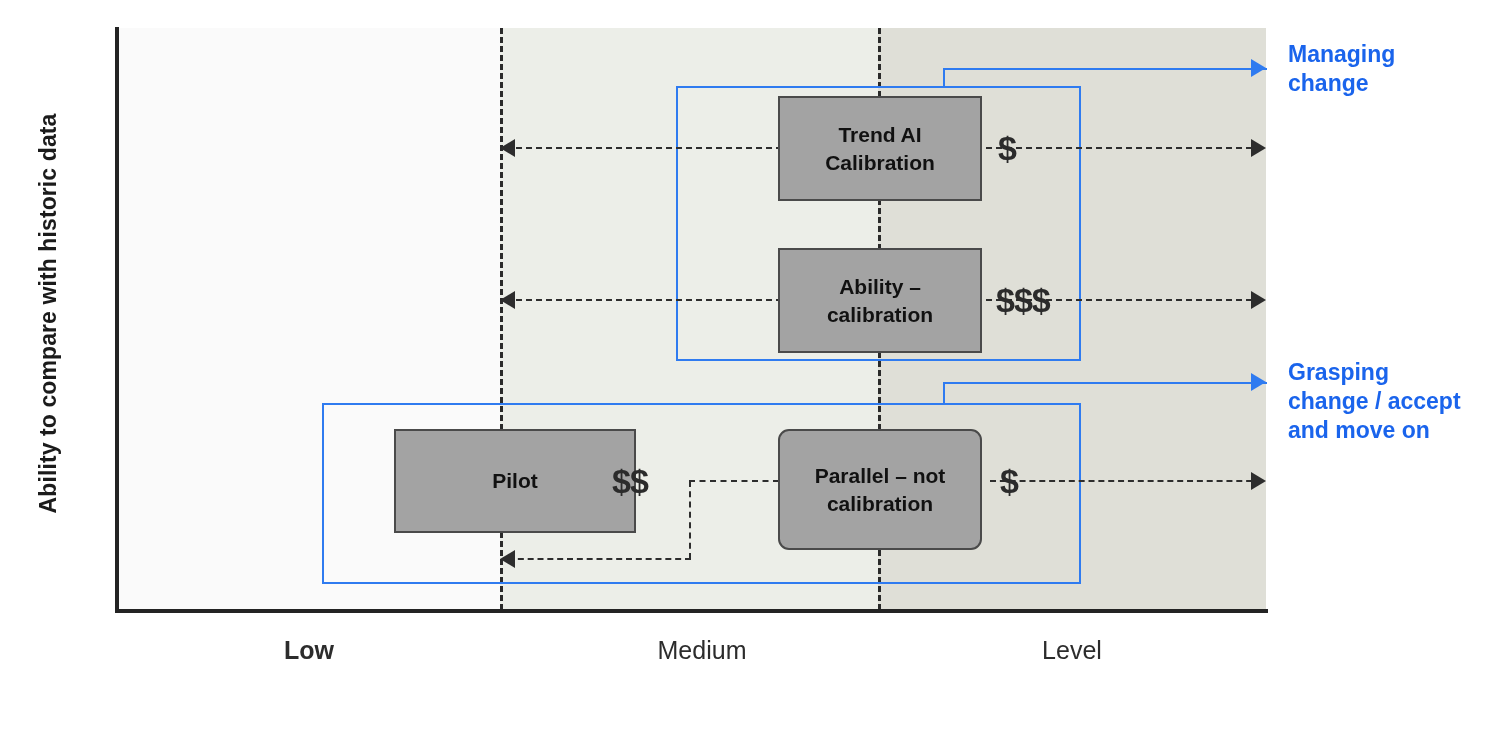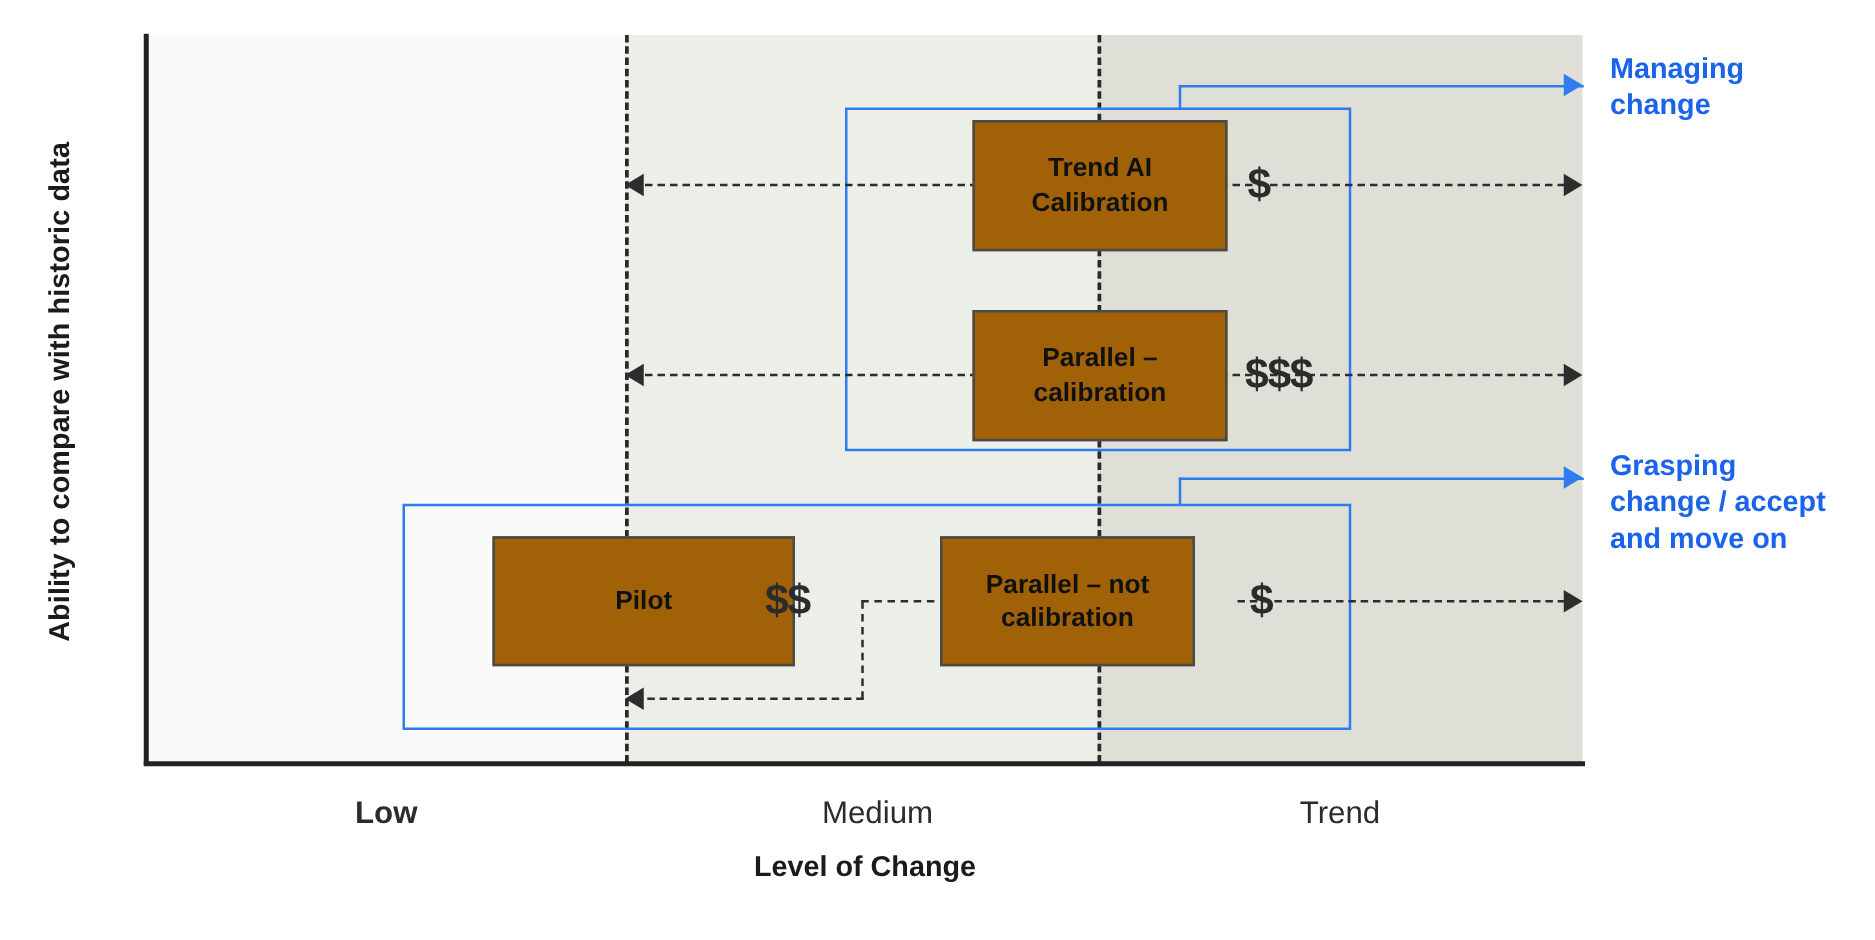--- a/index.html
+++ b/index.html
@@ -65,21 +65,21 @@
     position:absolute;
     width:0;height:0;
     border-top:9px solid transparent;
     border-bottom:9px solid transparent;
     border-left:15px solid #2f7bf0;
   }
 
   
   .node-box{
     position:absolute;
-    background:#a16207;
+    background:#a3a3a3;
     border:2px solid #4a4a4a;
     box-sizing:border-box;
     display:flex;align-items:center;justify-content:center;
     text-align:center;
     font-size:21px;font-weight:700;line-height:1.30;
     color:#111111;
     padding:4px 8px;
   }
   .cost{
     position:absolute;
@@ -171,48 +171,47 @@
     <div class="node-box" style="left:660px; top:68px; width:204px; height:105px;">
       <span>
         <span>Trend AI</span><br>
         <span>Calibration</span>
       </span>
     </div>
     <div class="cost" style="left:880px; top:120px;">$</div>
 
     <div class="node-box" style="left:660px; top:220px; width:204px; height:105px;">
       <span>
-        <span>Parallel –</span><br>
+        <span>Ability –</span><br>
         <span>calibration</span>
       </span>
     </div>
     <div class="cost" style="left:878px; top:272px;">$$$</div>
 
     <div class="node-box" style="left:276px; top:401px; width:242px; height:104px;">
       <span>Pilot</span>
     </div>
     <div class="cost" style="left:494px; top:453px;">$$</div>
 
-    <div class="node-box" style="left:634px; top:401px; width:204px; height:104px;">
+    <div class="node-box" style="left:660px; top:401px; width:204px; height:121px;border-radius:11px;">
       <span>
         <span>Parallel – not</span><br>
         <span>calibration</span>
       </span>
     </div>
     <div class="cost" style="left:882px; top:453px;">$</div>
 
   </div>
 
   <div class="axis-left"></div>
   <div class="axis-bottom"></div>
 
   <div class="x-tick" style="left:309px;font-weight:bold;">Low</div>
   <div class="x-tick" style="left:702px;">Medium</div>
-  <div class="x-tick" style="left:1072px;">Trend</div>
-  <div class="x-axis-title">Level of Change</div>
+  <div class="x-tick" style="left:1072px;">Level</div>
 
   <div class="caption" style="left:1288px; top:40px;">
     <div>Managing</div>
     <div>change</div>
   </div>
 
   <div class="caption" style="left:1288px; top:358px;">
     <div>Grasping</div>
     <div>change / accept</div>
     <div>and move on</div>

